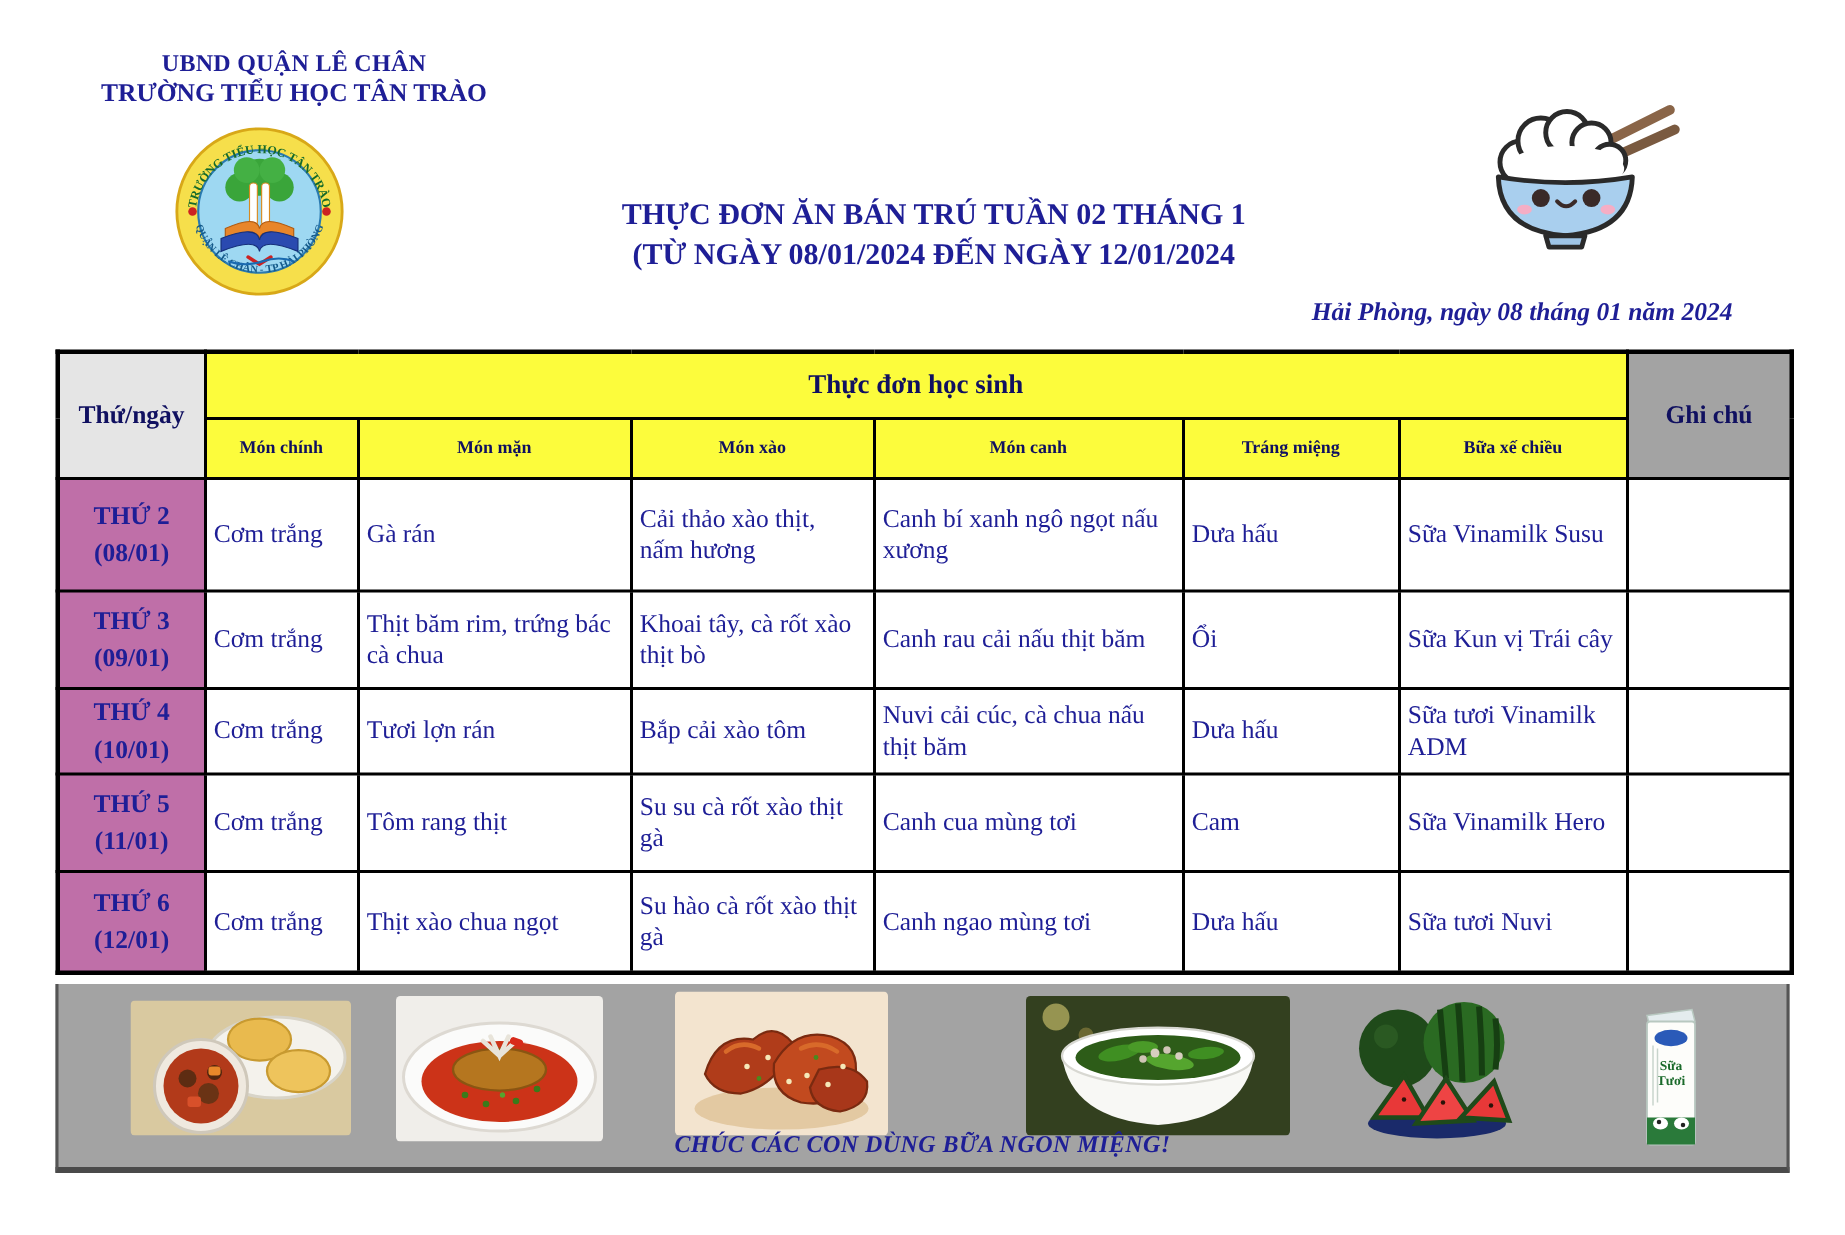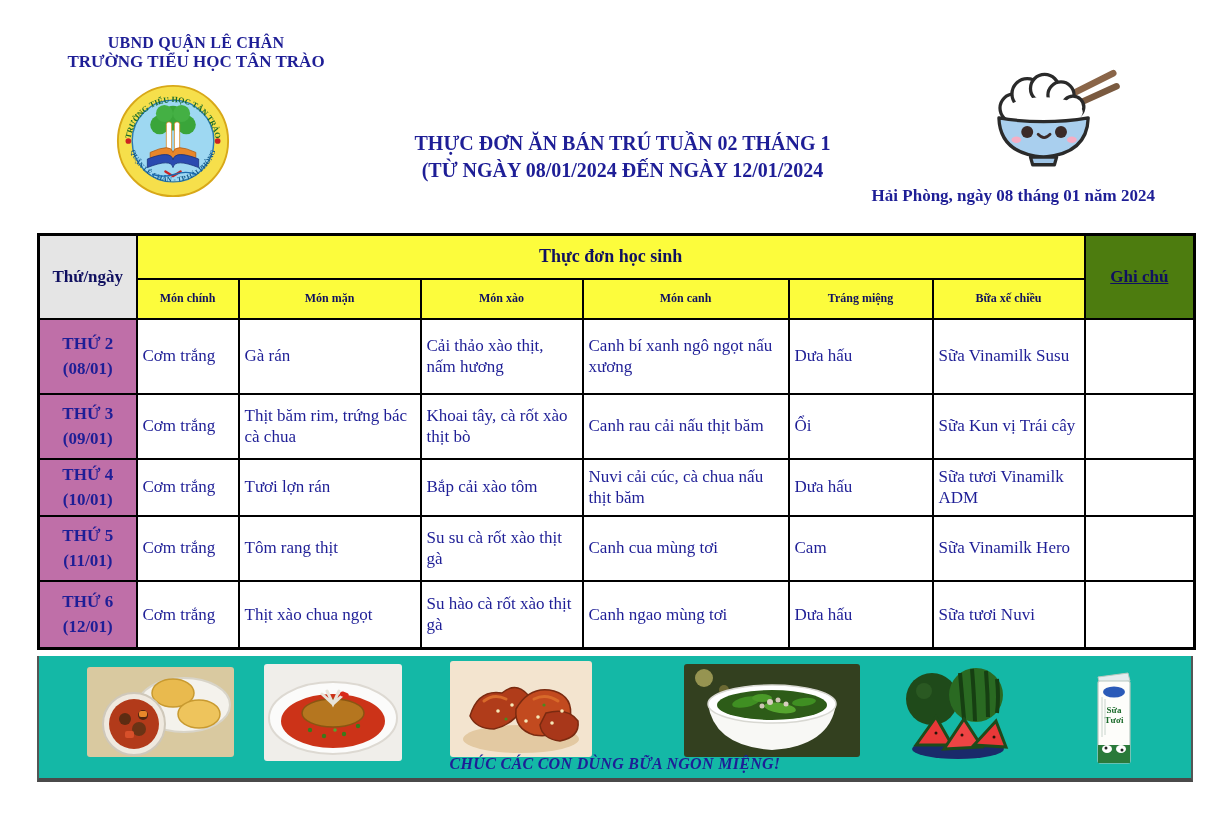--- a/index.html
+++ b/index.html
@@ -8,35 +8,35 @@
     position:relative; width:1230px; height:823px; background:#ffffff;
     font-family:"Liberation Serif", serif; color:#1e1e96; overflow:hidden;
   }
   
   .org-block { position:absolute; top:34px; left:40px; width:312px; text-align:center; font-weight:bold; }
   .org-line1 { font-size:16px; letter-spacing:.2px; }
   .org-line2 { font-size:17px; }
   .logo-wrap { position:absolute; top:84px; left:116px; width:114px; height:114px; }
   .title-block { position:absolute; top:130px; left:330px; width:585px; text-align:center; font-weight:bold; font-size:20px; line-height:1.35; }
   .rice-wrap { position:absolute; top:58px; left:978px; width:142px; height:122px; }
-  .date-line { position:absolute; top:186px; left:640px; width:515px; text-align:right; font-weight:bold; font-size:17px; }
+  .date-line { position:absolute; top:198px; left:640px; width:515px; text-align:right; font-weight:bold; font-style:italic; font-size:17px; }
   
   table.menu { position:absolute; top:233px; left:37px; width:1156px; border-collapse:collapse; table-layout:fixed; border:3px solid #000; }
   table.menu th, table.menu td { border:2px solid #000; padding:2px 5px; vertical-align:middle; }
   th.h-day  { background:#e5e5e5; color:#101060; font-size:17px; }
   th.h-main { background:#fcfc3c; color:#101060; font-size:18px; height:44px; }
   th.h-sub  { background:#fcfc3c; color:#101060; font-size:12px; height:40px; }
-  th.h-note { background:#4d7c0f; color:#101060; font-size:17px;text-decoration:underline; }
+  th.h-note { background:#a3a3a3; color:#101060; font-size:17px; }
   td.col-day { background:#bf6fa8; text-align:center; font-weight:bold; font-size:17px; border-right:3px solid #000; line-height:1.5; }
   th.h-day { border-right:3px solid #000; }
   td.cell { font-size:17px; line-height:1.25; text-align:left; color:#1e1e96; background:#fff; }
   tr.r1 { height:75px; } tr.r2 { height:65px; } tr.r3 { height:54px; } tr.r4 { height:65px; } tr.r5 { height:68px; }
   
   .footer-box { position:absolute; top:656px; left:37px; width:1156px; height:126px;
-    border-left:2px solid #555; border-right:2px solid #555; border-bottom:4px solid #4a4a4a; background:#14b8a6; }
+    border-left:2px solid #555; border-right:2px solid #555; border-bottom:4px solid #4a4a4a; background:#a3a3a3; }
   .fimg { position:absolute; }
   .f-stew  { left:48px;  top:11px; }
   .f-fish  { left:225px; top:8px;  }
   .f-meat  { left:411px; top:5px;  }
   .f-soup  { left:645px; top:8px;  }
   .f-melon { left:863px; top:5px;  }
   .f-milk  { left:1051px;top:3px;  }
   .footer-msg { position:absolute; left:0; right:0; bottom:5px; text-align:center;
     font-weight:bold; font-style:italic; font-size:16px; color:#1e1e96; letter-spacing:.3px; }
 </style>

